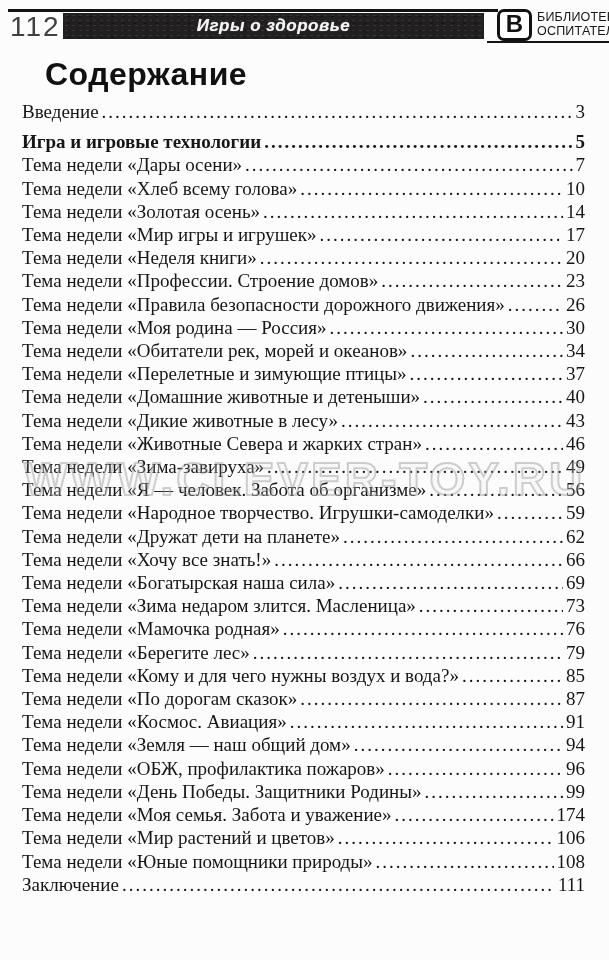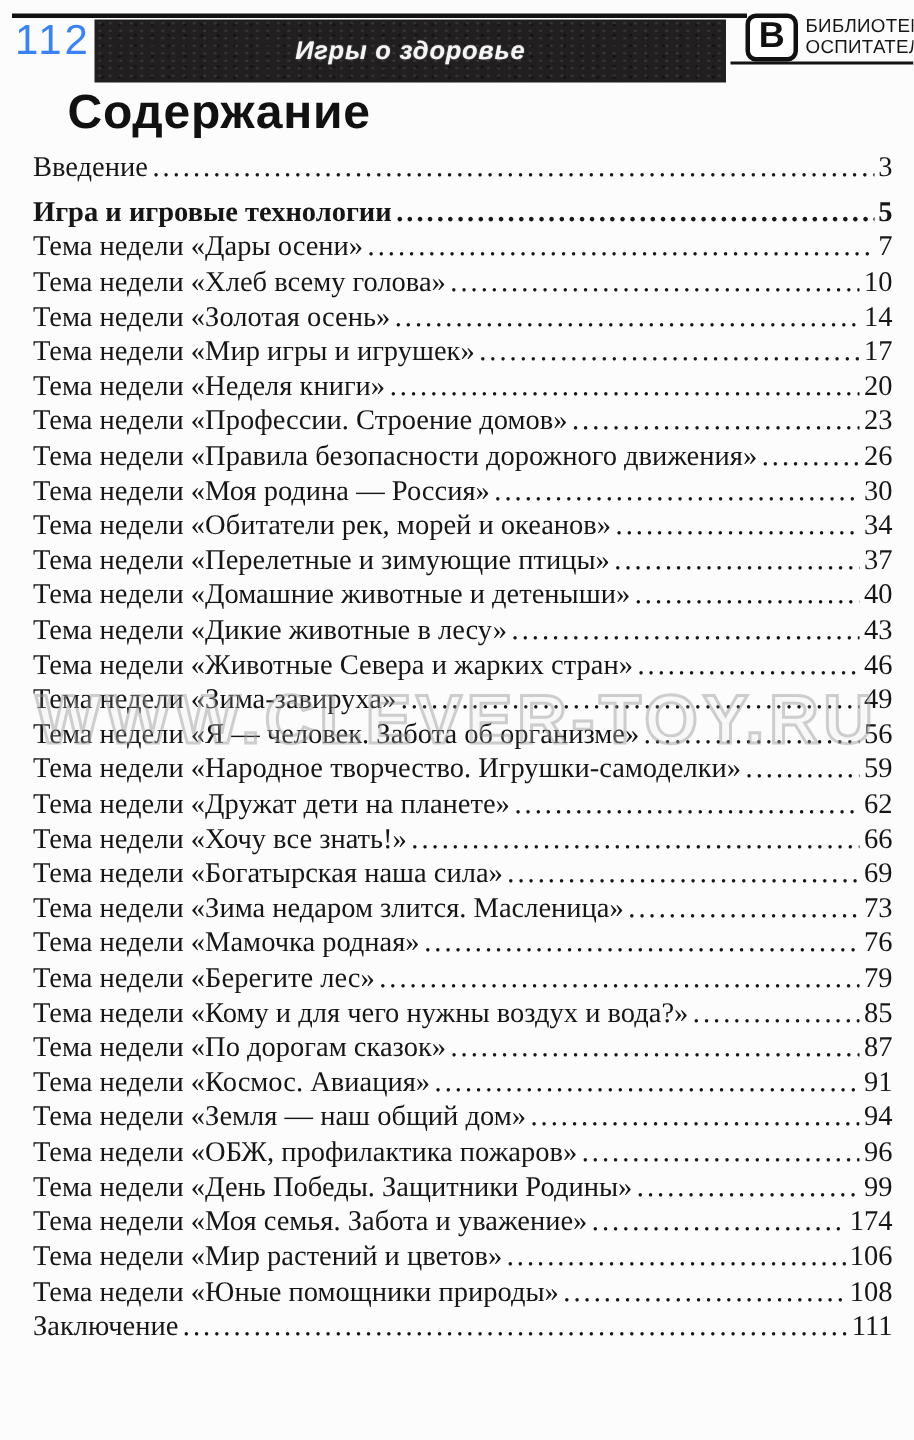--- a/index.html
+++ b/index.html
@@ -14,25 +14,25 @@
   .page { position: absolute; inset: 0; }
 
   
   .top-rule {
     position: absolute; left: 8px; top: 9px;
     width: 490px; height: 3px; background: #121212;
   }
   .page-num {
     position: absolute; left: 10px; top: 11px;
     font-family: "Liberation Sans", sans-serif;
-    font-size: 28px; letter-spacing: 2px; color: #3b82f6;
+    font-size: 28px; letter-spacing: 2px; color: #404040;
   }
   .banner {
     position: absolute; left: 63px; top: 13px;
-    width: 421px; height: 42px;
+    width: 421px; height: 26px;
     background: #211f20;
     background-image:
       radial-gradient(rgba(255,255,255,0.10) 1px, transparent 1.4px),
       radial-gradient(rgba(0,0,0,0.4) 1px, transparent 1.4px);
     background-size: 7px 5px, 11px 7px;
     display: flex; align-items: center; justify-content: center;
   }
   .banner-text {
     font-family: "Liberation Sans", sans-serif;
     font-style: italic; font-weight: bold;
@@ -64,21 +64,21 @@
   }
 
   
   .heading {
     position: absolute; left: 45px; top: 56px; margin: 0;
     font-family: "Liberation Sans", sans-serif;
     font-size: 32px; font-weight: bold; color: #111;
     letter-spacing: 0.5px;
   }
   .toc {
-    position: absolute; left: 22px; right: 14px; top: 100px;
+    position: absolute; left: 22px; right: 24px; top: 100px;
   }
   .toc-row {
     display: flex; align-items: baseline;
     font-size: 19px; line-height: 23.2px;
     white-space: nowrap;
   }
   .toc-row.bold { font-weight: bold; }
   .toc-row.space-after { margin-bottom: 7px; }
   .toc-title { flex: 0 0 auto; }
   .toc-dots {

